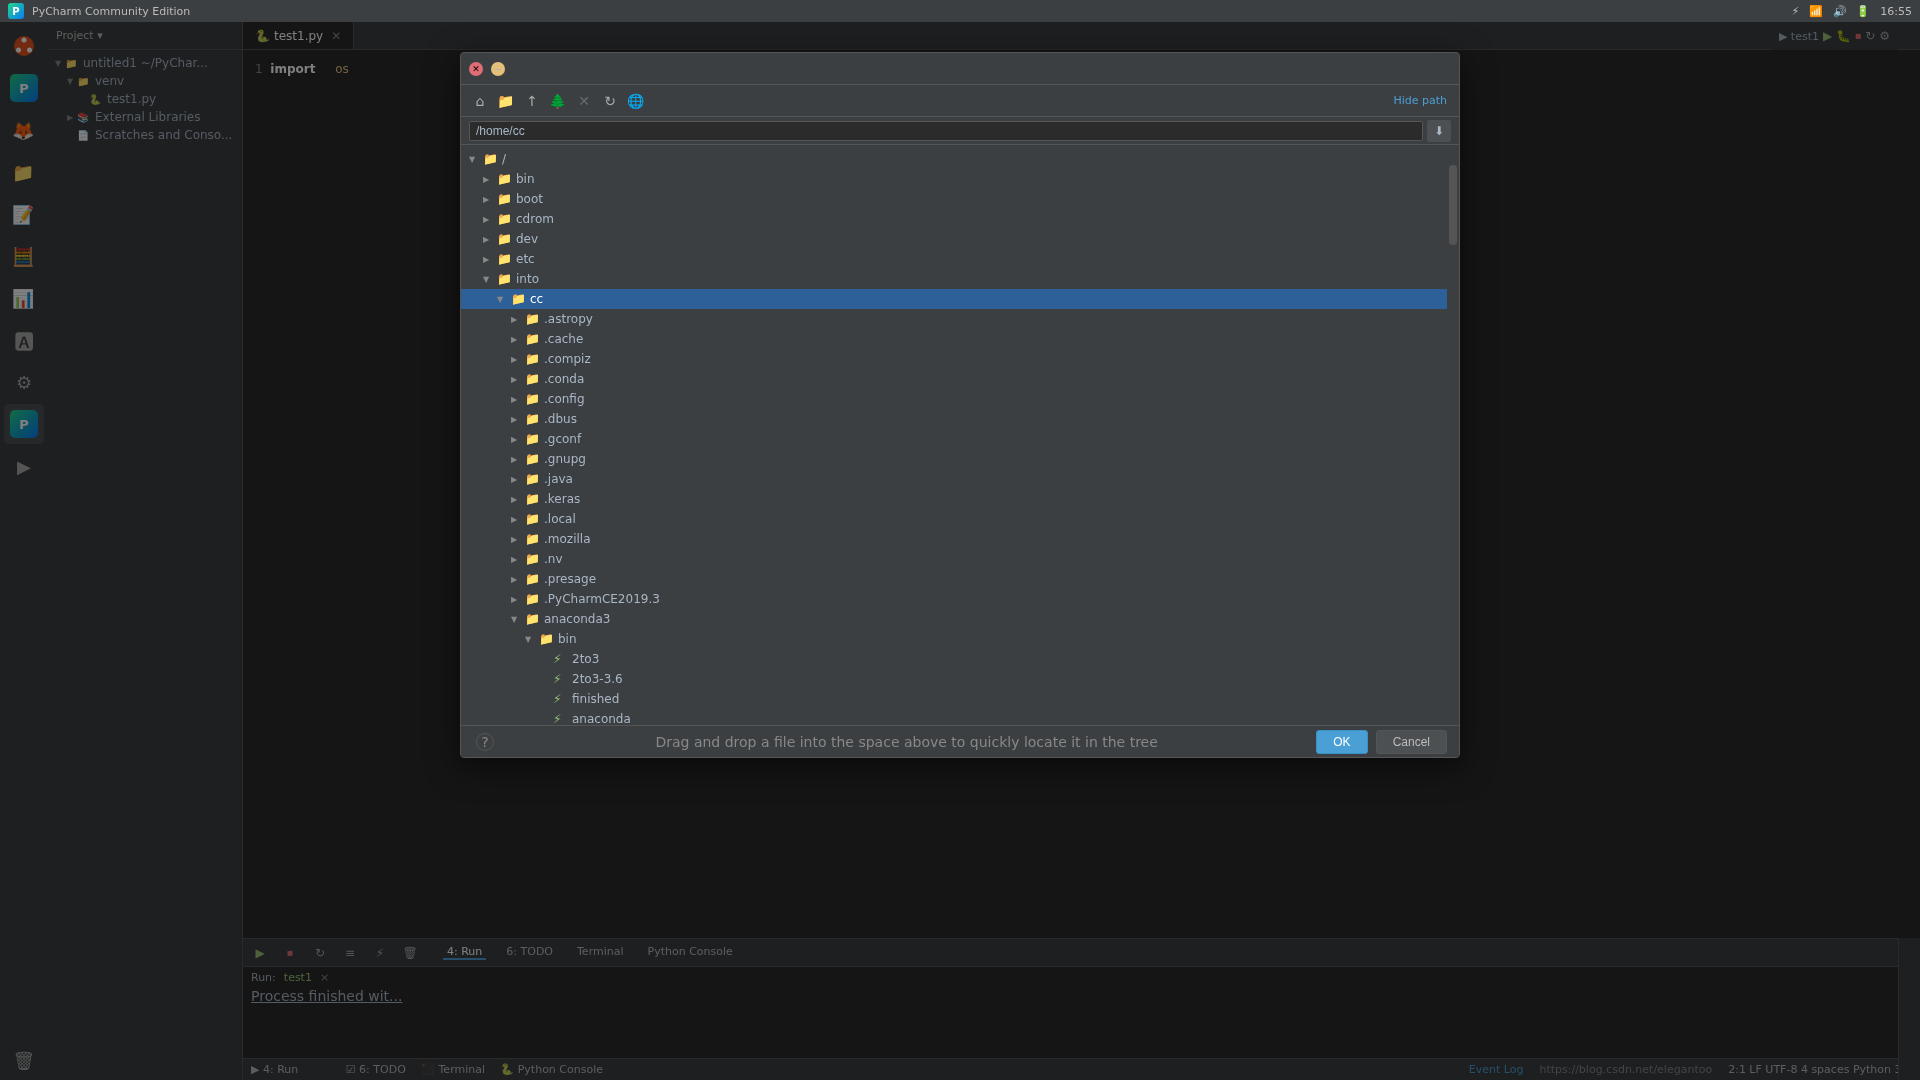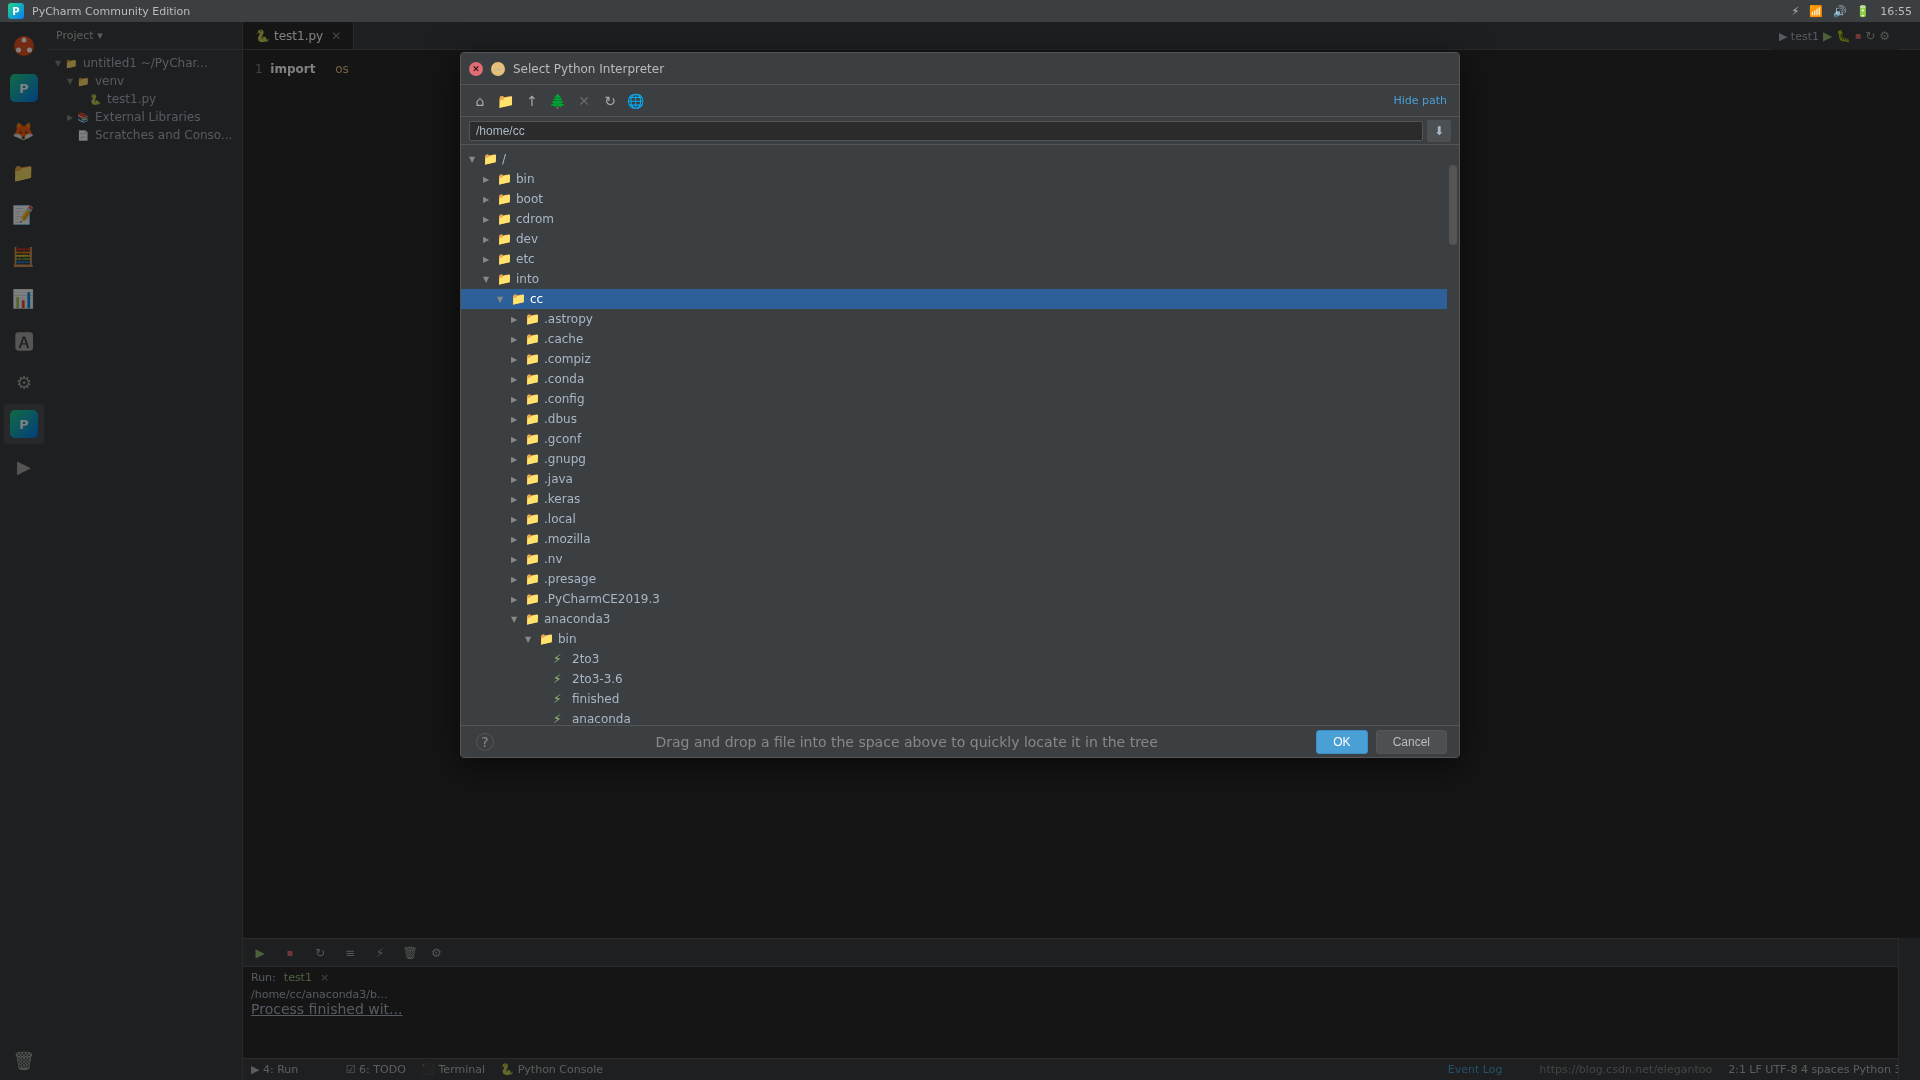--- a/index.html
+++ b/index.html
@@ -525,58 +525,62 @@
     </div>
 
     <div class="bottom-panel">
       <div class="bottom-panel-header">
         <div class="run-btn">▶</div>
         <div class="run-btn" style="color:#e06c75;">⏹</div>
         <div class="run-btn" style="color:#aaa;">↻</div>
         <div class="run-btn" style="color:#aaa;">≡</div>
         <div class="run-btn" style="color:#aaa;">⚡</div>
         <div class="run-btn" style="color:#aaa;">🗑</div>
+        <div style="flex:1;display:flex;gap:16px;padding-left:12px;">
+          <div class="bottom-tab active">4: Run</div>
+          <div class="bottom-tab">6: TODO</div>
+          <div class="bottom-tab">Terminal</div>
+          <div class="bottom-tab">Python Console</div>
+        </div>
         <div style="display:flex;align-items:center;gap:4px;">
           <span style="cursor:pointer;color:#aaa;">⚙</span>
         </div>
       </div>
       <div class="bottom-content">
         <div style="display:flex;align-items:center;gap:8px;margin-bottom:4px;">
           <span class="run-label">Run:</span>
           <span style="color:#98c379;">test1</span>
           <span style="color:#888;">×</span>
         </div>
-        <div style="color:#a9b7c6;font-size:11px;">/home/cc/anaconda3/b...</div>
         <div style="color:#a9b7c6;font-size:14px;text-decoration:underline;">Process finished wit...</div>
       </div>
     </div>
 
     <div class="status-bar">
       <div>
         <span style="cursor:pointer;">▶ 4: Run</span>
         <span style="margin-left:12px;padding-left:32px;">☑ 6: TODO</span>
         <span style="margin-left:12px;">⬛ Terminal</span>
         <span style="margin-left:12px;">🐍 Python Console</span>
       </div>
       <div style="display:flex;gap:16px;align-items:center;">
         <span style="cursor:pointer;color:#4a9fd4;">Event Log</span>
-        <span style="color:#888;margin-left:21px;">https://blog.csdn.net/elegantoo</span>
+        <span style="color:#888;">https://blog.csdn.net/elegantoo</span>
         <span>2:1 LF UTF-8 4 spaces Python 3.6</span>
       </div>
     </div>
   </div>
 </div>
 
 <div class="modal-overlay">
   <div class="modal">
 
     <div class="modal-titlebar">
       <div class="modal-close-btn">✕</div>
       <div class="modal-min-btn">−</div>
-      <span class="modal-title">Select Python Interpreter</span>
     </div>
 
     <div class="modal-toolbar">
       <div class="modal-toolbar-btn" title="Home">⌂</div>
       <div class="modal-toolbar-btn" title="New Folder">📁</div>
       <div class="modal-toolbar-btn" title="Parent">↑</div>
       <div class="modal-toolbar-btn" title="Expand">🌲</div>
       <div class="modal-toolbar-btn disabled" title="Delete">✕</div>
       <div class="modal-toolbar-btn" title="Refresh">↻</div>
       <div class="modal-toolbar-btn" title="Browse web">🌐</div>

